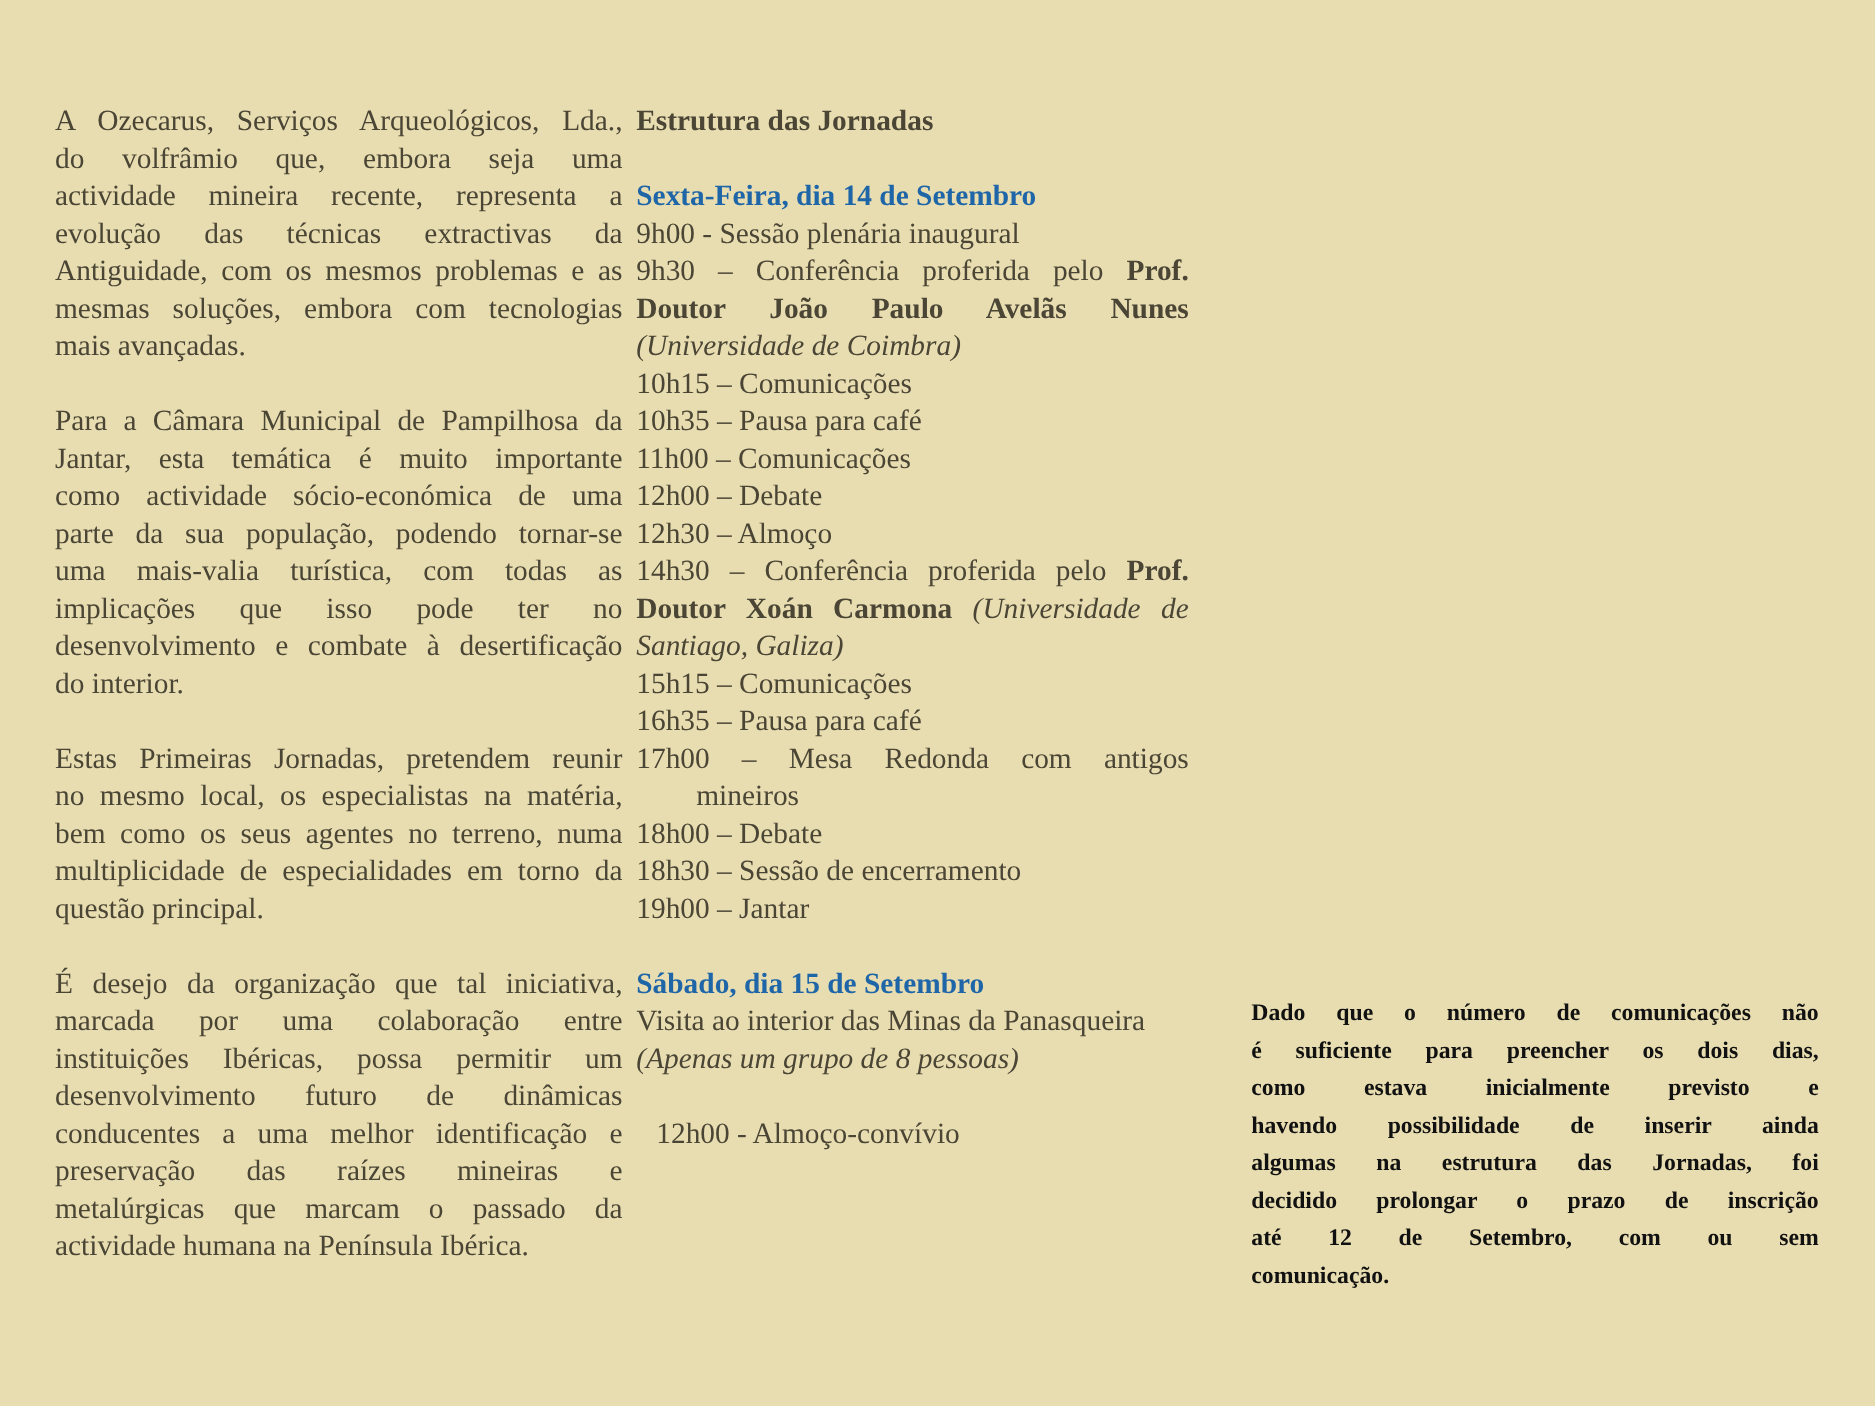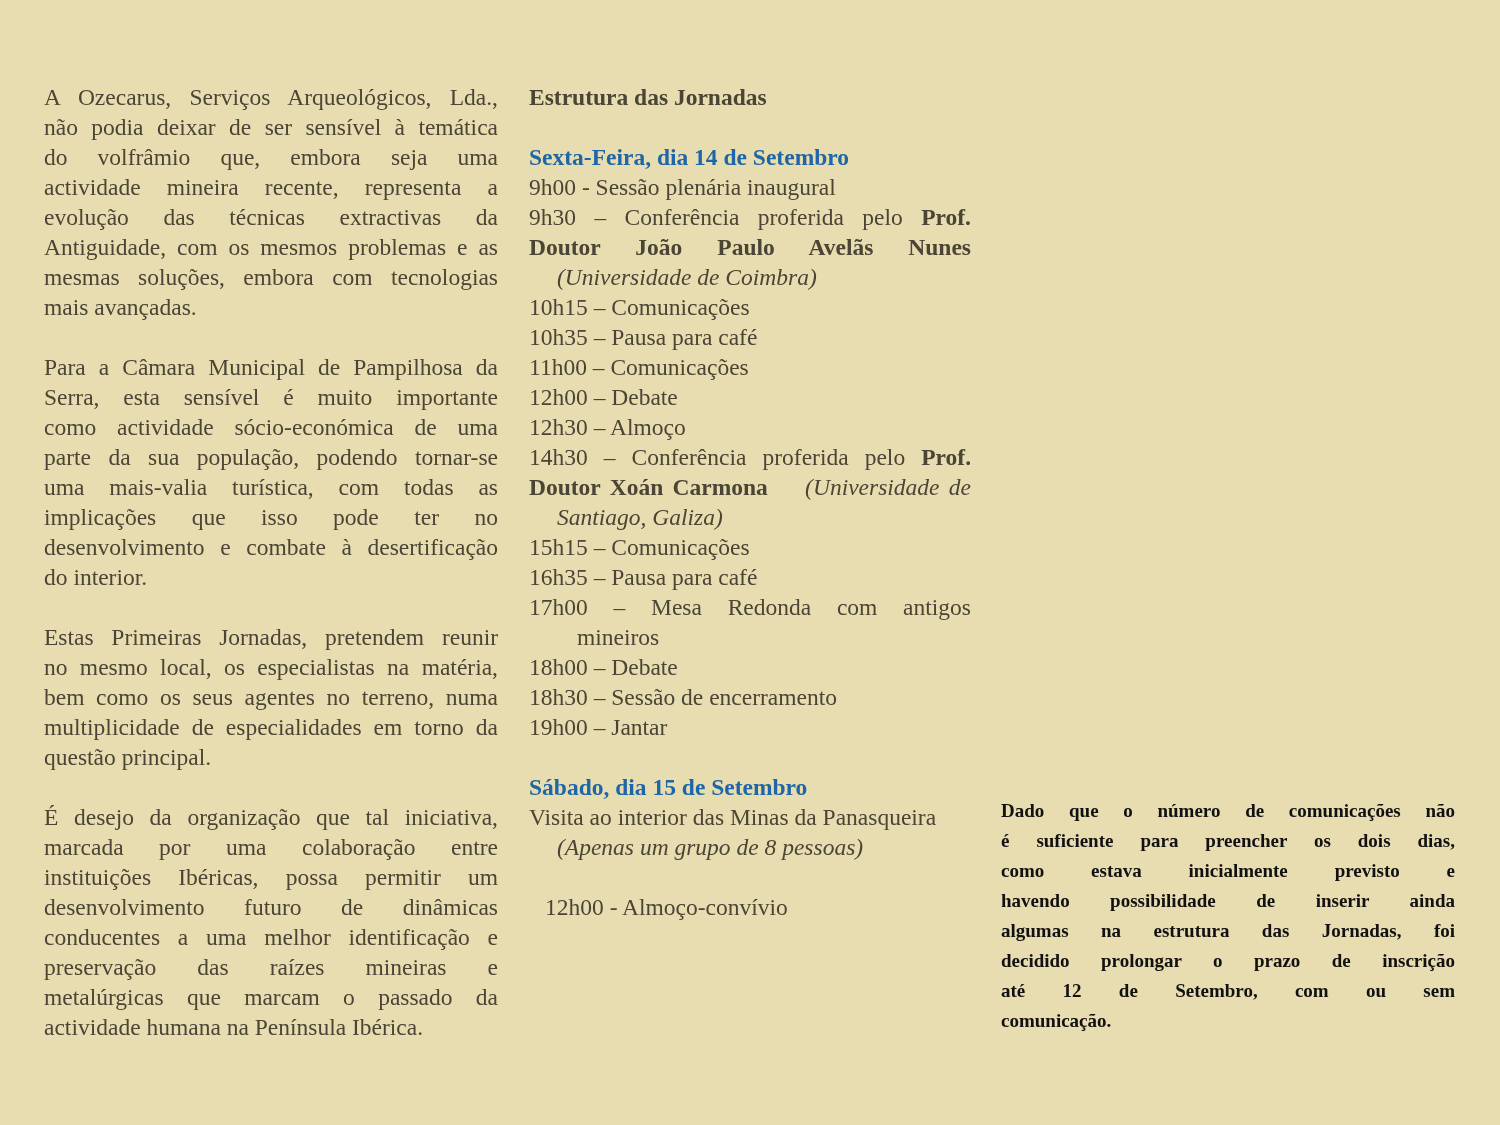--- a/index.html
+++ b/index.html
@@ -5,56 +5,55 @@
   html, body { margin: 0; padding: 0; }
   body {
     width: 1500px; height: 1125px; overflow: hidden;
     background: #e8ddb0;
     font-family: "Liberation Serif", serif;
     color: #4a4535;
     position: relative;
   }
   .col { position: absolute; }
   #col-left { left: 44px; top: 82px; width: 454px; }
-  #col-mid { left: 529px; top: 82px; width: 442px; }
+  #col-mid { left: 509px; top: 82px; width: 442px; }
   #col-right { left: 1001px; top: 796px; width: 454px; }
   .ln {
     font-size: 23.5px;
     line-height: 30px;
     height: 30px;
     white-space: nowrap;
     text-align: justify;
     text-align-last: justify;
   }
   .ln.last { text-align-last: left; }
   .gap { height: 30px; }
   .bold { font-weight: bold; }
-  .it { font-style: italic; margin-left: 28px; }
+  .it { font-style: italic; }
   .blue { color: #1f66a8; font-weight: bold; }
   .heading { font-weight: bold; color: #4a4535; }
   #col-right .ln { font-weight: bold; color: #111; font-size: 19px; }
 </style>
 </head>
 <body>
 
 <div class="col" id="col-left">
   <div class="para">
       <div class="ln" style="white-space: normal; overflow: hidden;">A Ozecarus, Serviços Arqueológicos, Lda.,</div>
-      <div class="ln" style="white-space: normal; overflow: hidden;">não podia deixar de ser sensível à temática</div>
       <div class="ln" style="white-space: normal; overflow: hidden;">do volfrâmio que, embora seja uma</div>
       <div class="ln" style="white-space: normal; overflow: hidden;">actividade mineira recente, representa a</div>
       <div class="ln" style="white-space: normal; overflow: hidden;">evolução das técnicas extractivas da</div>
       <div class="ln" style="white-space: normal; overflow: hidden;">Antiguidade, com os mesmos problemas e as</div>
       <div class="ln" style="white-space: normal; overflow: hidden;">mesmas soluções, embora com tecnologias</div>
       <div class="ln last" style="white-space: normal; overflow: hidden;">mais avançadas.</div>
     </div>
   <div class="gap"></div>
   <div class="para">
       <div class="ln" style="white-space: normal; overflow: hidden;">Para a Câmara Municipal de Pampilhosa da</div>
-      <div class="ln" style="white-space: normal; overflow: hidden;">Serra, esta sensível é muito importante</div>
+      <div class="ln" style="white-space: normal; overflow: hidden;">Jantar, esta temática é muito importante</div>
       <div class="ln" style="white-space: normal; overflow: hidden;">como actividade sócio-económica de uma</div>
       <div class="ln" style="white-space: normal; overflow: hidden;">parte da sua população, podendo tornar-se</div>
       <div class="ln" style="white-space: normal; overflow: hidden;">uma mais-valia turística, com todas as</div>
       <div class="ln" style="white-space: normal; overflow: hidden;">implicações que isso pode ter no</div>
       <div class="ln" style="white-space: normal; overflow: hidden;">desenvolvimento e combate à desertificação</div>
       <div class="ln last" style="white-space: normal; overflow: hidden;">do interior.</div>
     </div>
   <div class="gap"></div>
   <div class="para">
       <div class="ln" style="white-space: normal; overflow: hidden;">Estas Primeiras Jornadas, pretendem reunir</div>

